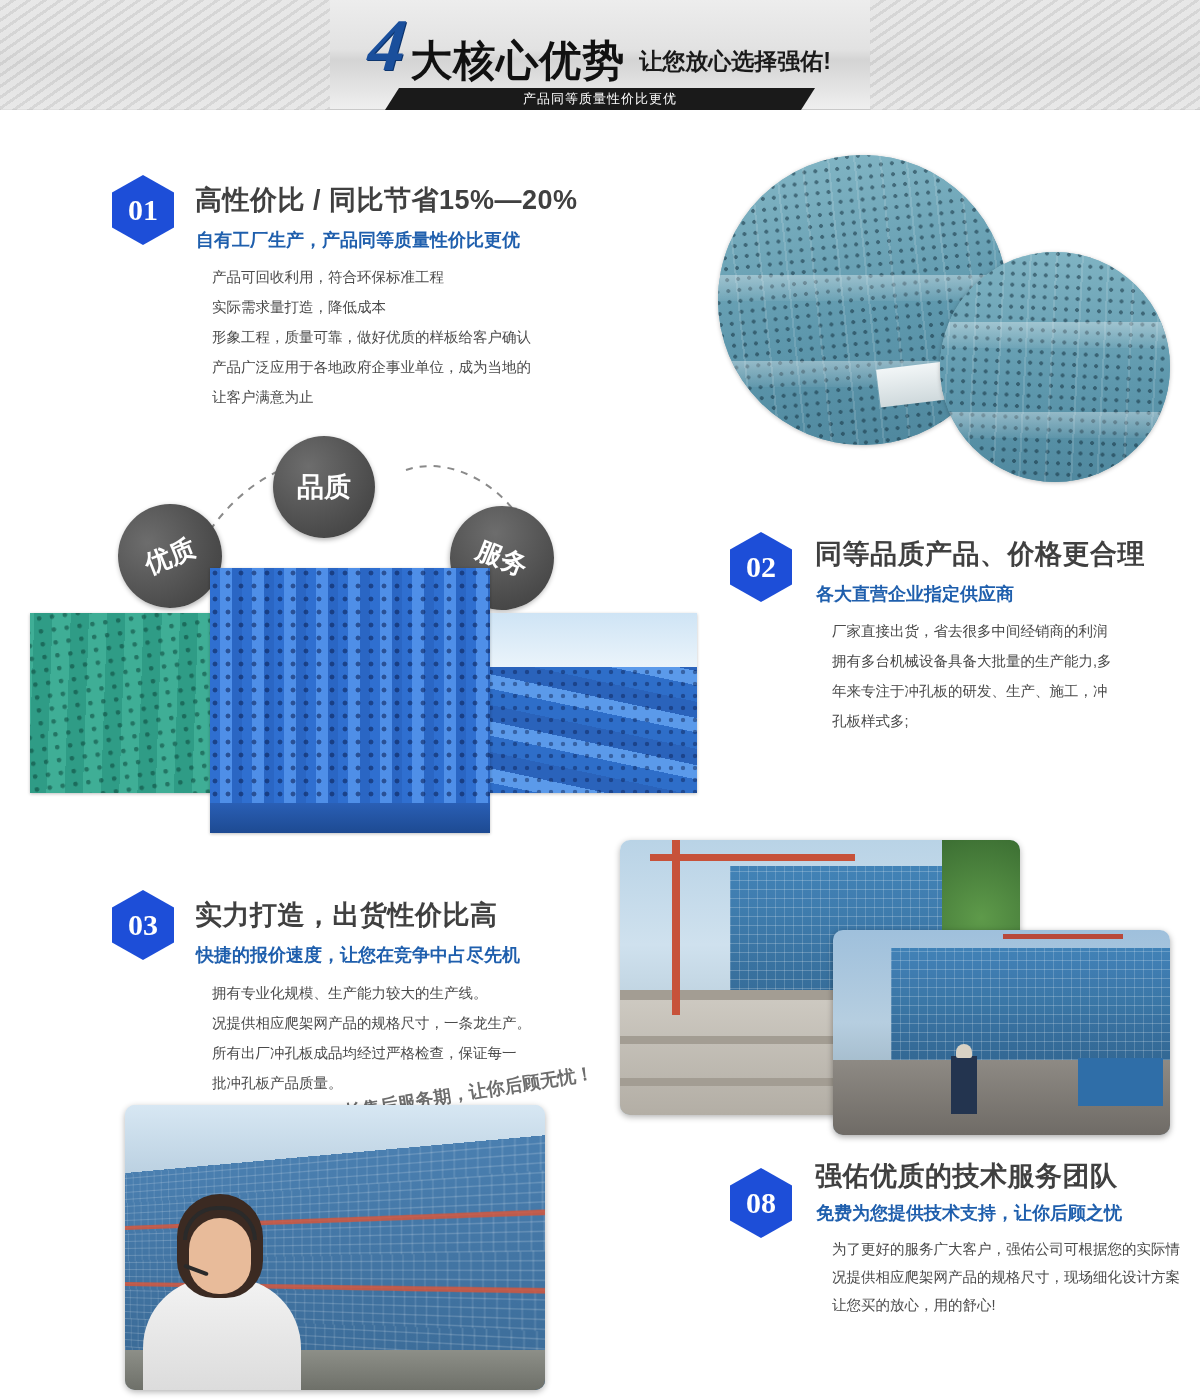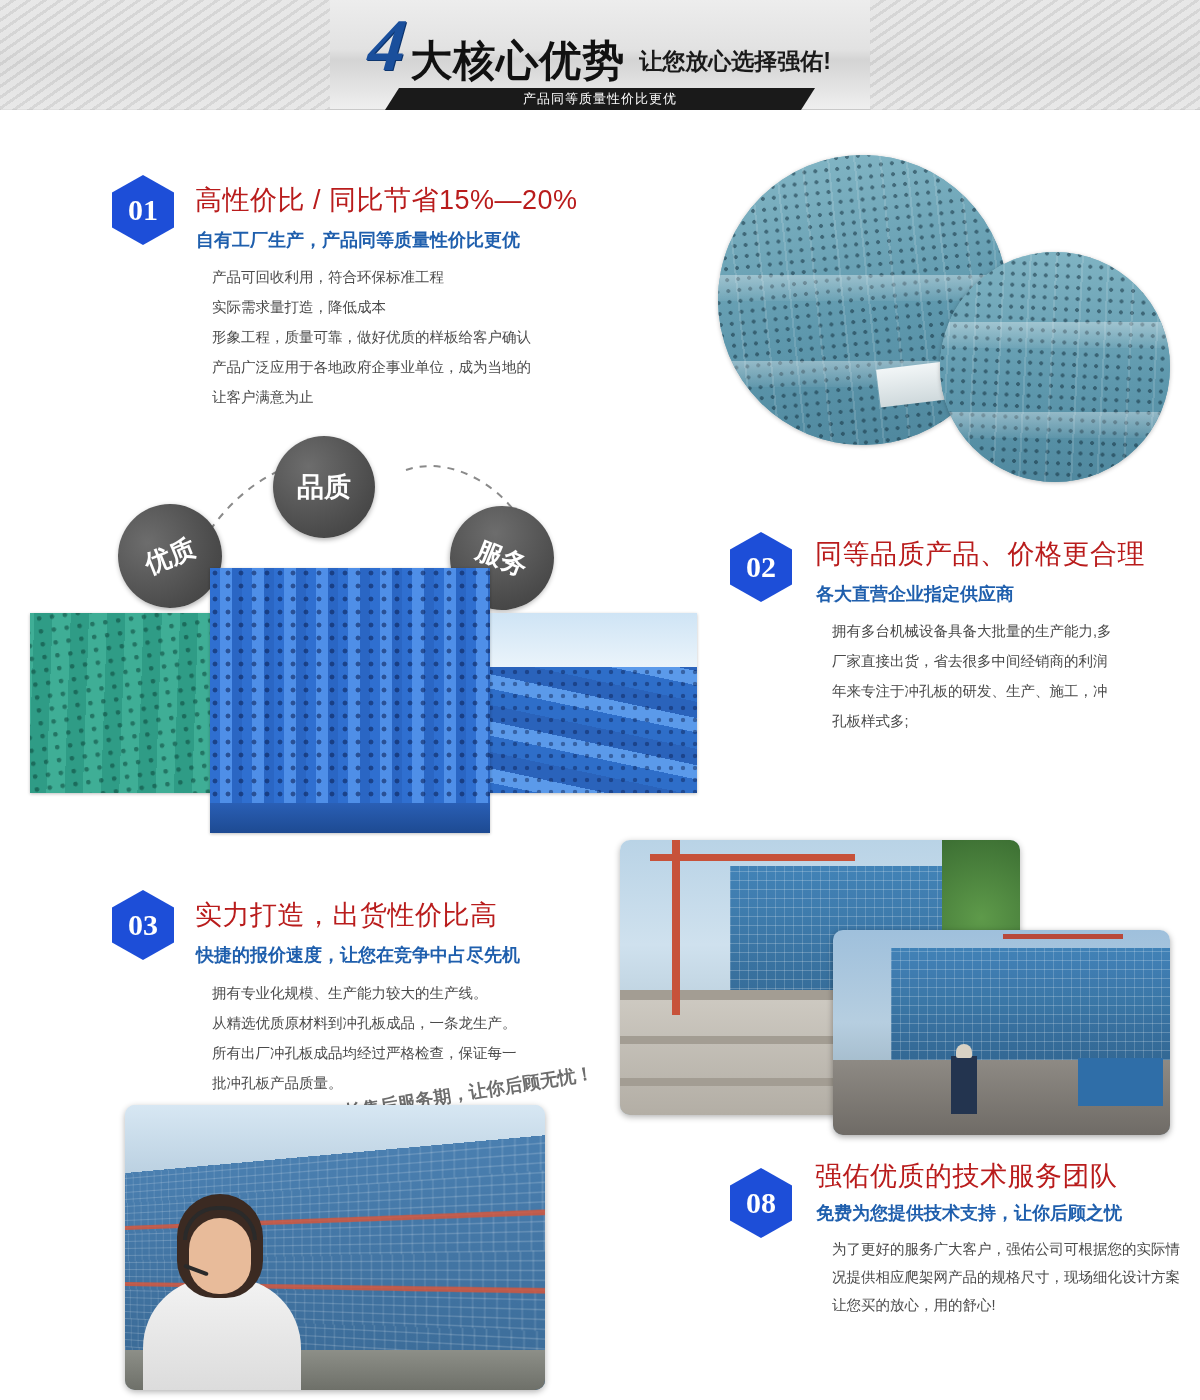--- a/index.html
+++ b/index.html
@@ -57,21 +57,21 @@
   .hexnum {
     position:absolute;
     width:62px; height:70px;
     background:#1d4ed8;
     clip-path:polygon(50% 0,100% 25%,100% 75%,50% 100%,0 75%,0 25%);
     color:#fff; font-size:30px; font-weight:bold;
     display:flex; align-items:center; justify-content:center;
     font-family:"Liberation Serif","DejaVu Serif",serif;
   }
   .title-main {
-    position:absolute; font-size:27px; font-weight:normal; color:#b91c1c; letter-spacing:.5px;
+    position:absolute; font-size:27px; font-weight:bold; color:#404040; letter-spacing:.5px;
     white-space:nowrap;
   }
   .title-sub {
     position:absolute; font-size:18px; font-weight:bold; color:#1f5fad; white-space:nowrap;
   }
   .body-text {
     position:absolute; font-size:14.5px; color:#4a4a4a; line-height:30px;margin-left:16px;
   }
   .body-text div { white-space:nowrap; }
 
@@ -269,32 +269,32 @@
 </div>
 <div class="ph" style="left:210px; top:568px; width:280px; height:265px;">
   <div class="blue-panel-wave"></div>
   <div style="position:absolute;left:0;bottom:0;width:100%;height:30px;background:linear-gradient(180deg,#2a5fb5,#1d4a92);"></div>
 </div>
 
 <div class="hexnum" style="left:730px; top:532px;">02</div>
 <div class="title-main" style="left:815px; top:536px;">同等品质产品、价格更合理</div>
 <div class="title-sub" style="left:816px; top:582px;">各大直营企业指定供应商</div>
 <div class="body-text" style="left:816px; top:616px; width:360px;">
+  <div>厂家直接出货，省去很多中间经销商的利润</div>
   <div>拥有多台机械设备具备大批量的生产能力,多</div>
-  <div>厂家直接出货，省去很多中间经销商的利润</div>
   <div>年来专注于冲孔板的研发、生产、施工，冲</div>
   <div>孔板样式多;</div>
 </div>
 
 <div class="hexnum" style="left:112px; top:890px;">03</div>
 <div class="title-main" style="left:195px; top:897px;">实力打造，出货性价比高</div>
 <div class="title-sub" style="left:196px; top:943px;">快捷的报价速度，让您在竞争中占尽先机</div>
 <div class="body-text" style="left:196px; top:978px; width:400px;">
   <div>拥有专业化规模、生产能力较大的生产线。</div>
-  <div>从精选优质原材料到冲孔板成品，一条龙生产。</div>
+  <div>况提供相应爬架网产品的规格尺寸，一条龙生产。</div>
   <div>所有出厂冲孔板成品均经过严格检查，保证每一</div>
   <div>批冲孔板产品质量。</div>
 </div>
 
 <div class="site-photo-1">
   <div class="mesh-facade" style="left:110px; top:26px; width:285px; height:150px;"></div>
   <div class="concrete" style="left:0; top:150px; width:400px; height:125px;"></div>
   <div style="position:absolute;left:0;top:150px;width:400px;height:10px;background:#a39d93;"></div>
   <div style="position:absolute;left:0;top:196px;width:400px;height:8px;background:#a39d93;"></div>
   <div style="position:absolute;left:0;top:238px;width:400px;height:8px;background:#a39d93;"></div>

